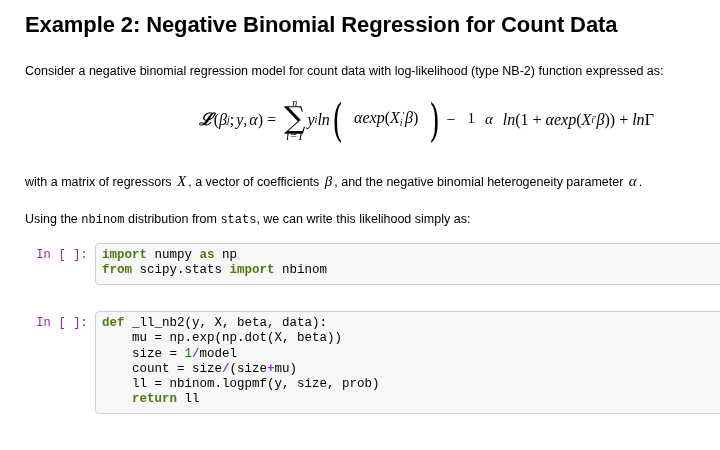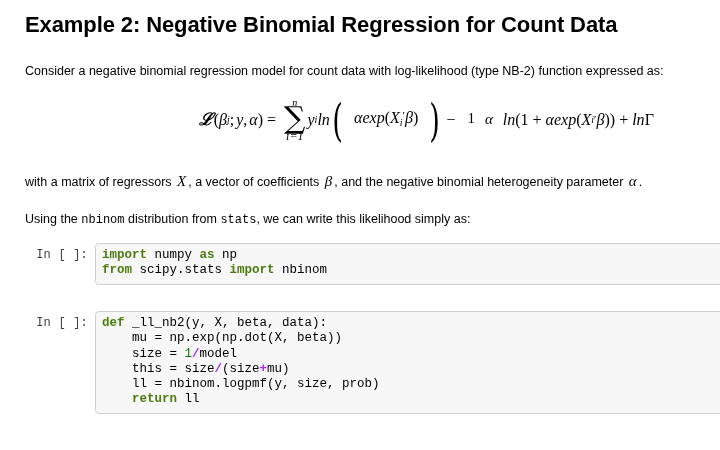--- a/index.html
+++ b/index.html
@@ -148,21 +148,21 @@
   #cell-1 { top: 243px; }
   #cell-2 { top: 311px; }
 
   .prompt {
     flex: 0 0 auto;
     width: 88px;
     text-align: right;
     padding: 5px 7px 0 0;
     font-family: "Liberation Mono", "DejaVu Sans Mono", monospace;
     font-size: 12px;
-    color: #404040;
+    color: #a21caf;
     white-space: pre;
     letter-spacing: 0.2px;
   }
   .input-area {
     flex: 1 1 auto;
     background: #f7f7f7;
     border: 1px solid #cfcfcf;
     border-radius: 4px;
     padding: 4px 4px 5px 6px;
     box-sizing: border-box;
@@ -263,19 +263,19 @@
 <span class="k">from</span><span> scipy.stats </span><span class="k">import</span><span> nbinom</span></pre>
     </div>
   </div>
 
   <div class="code-cell" id="cell-2">
     <div class="prompt">In [ ]:</div>
     <div class="input-area">
       <pre class="code"><span class="k">def</span><span> _ll_nb2(y, X, beta, data):</span>
 <span>    mu = np.exp(np.dot(X, beta))</span>
 <span>    size = </span><span class="mi-num">1</span><span class="o">/</span><span>model</span>
-<span>    this = size</span><span class="o">/</span><span>(size</span><span class="o">+</span><span>mu)</span>
+<span>    count = size</span><span class="o">/</span><span>(size</span><span class="o">+</span><span>mu)</span>
 <span>    ll = nbinom.logpmf(y, size, prob)</span>
 <span>    </span><span class="k">return</span><span> ll</span></pre>
     </div>
   </div>
 
 </div>
 
 </body></html>

